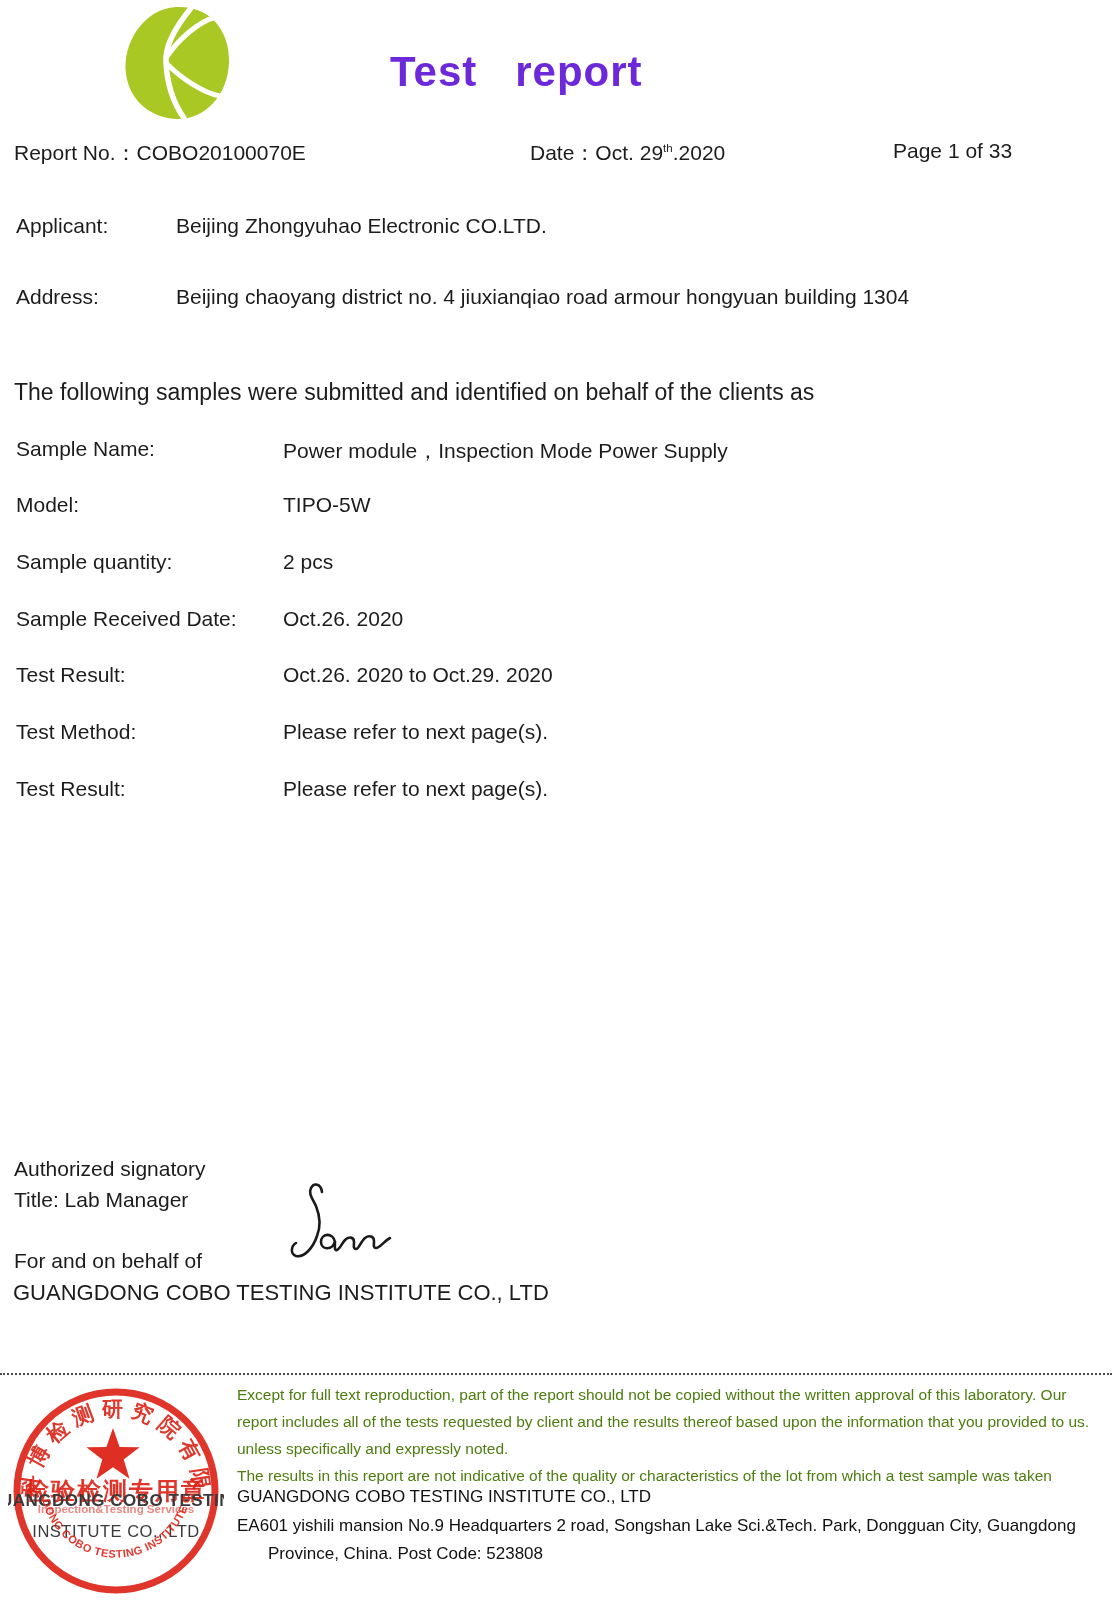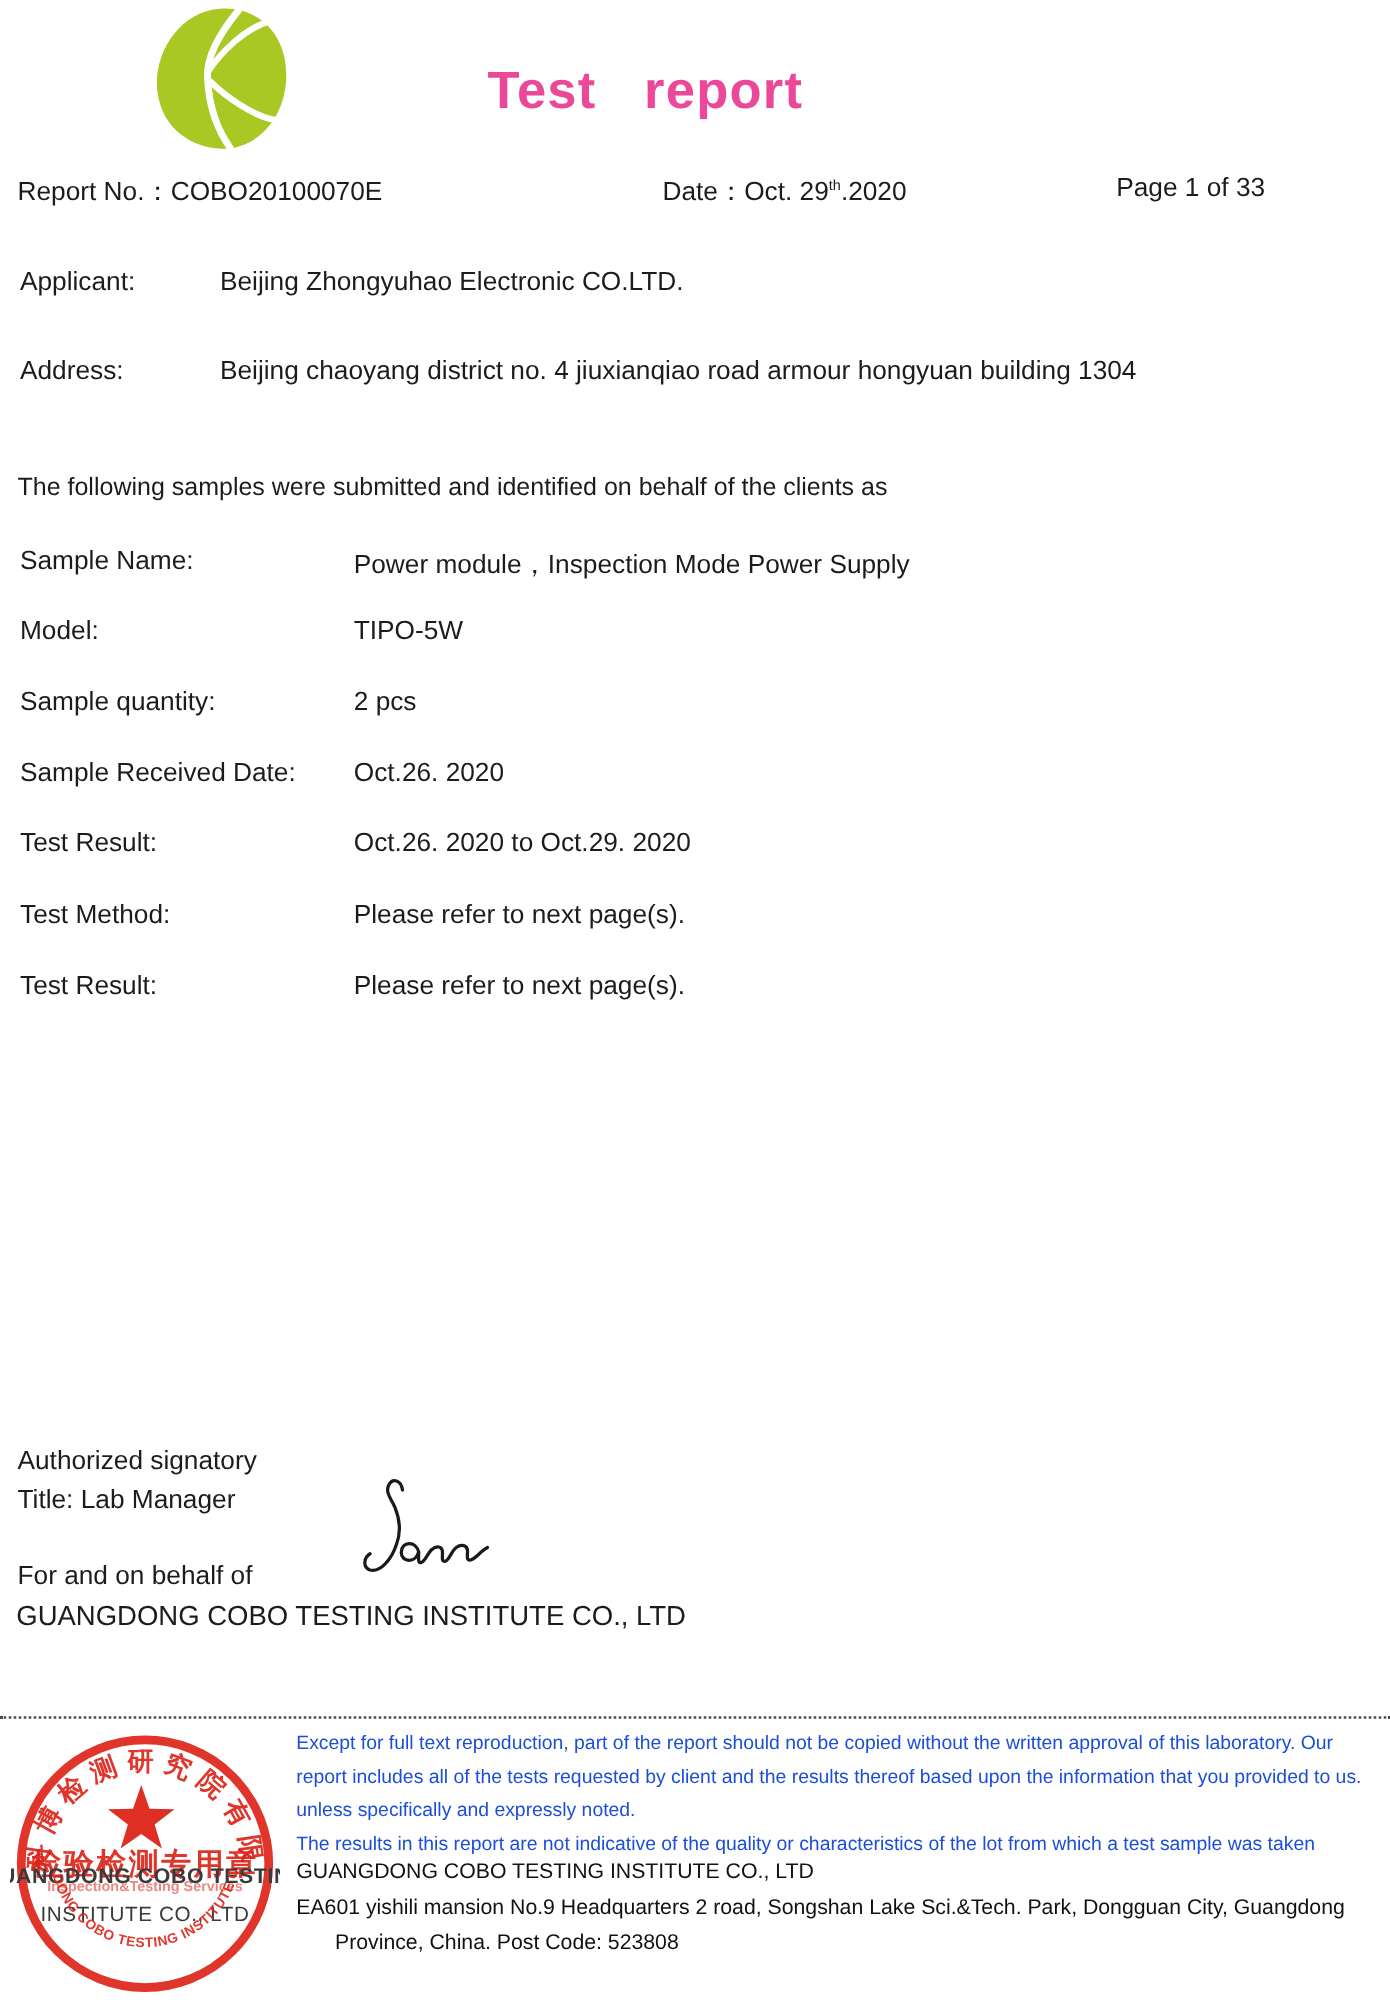--- a/index.html
+++ b/index.html
@@ -2,37 +2,37 @@
 <html><head>
 <meta charset="utf-8">
 <style>
   html,body{margin:0;padding:0;background:#e8e8e8;}
   .page{
     position:relative;width:1112px;height:1600px;margin:0 auto;background:#ffffff;
     font-family:"Liberation Sans", sans-serif;color:#1c1c1c;overflow:hidden;
   }
   .abs{position:absolute;}
   .report-title{
-    font-weight:bold;font-size:42px;letter-spacing:1px;white-space:pre;color:#ec4899;
+    font-weight:bold;font-size:42px;letter-spacing:1px;white-space:pre;color:#6d28d9;
   }
   .hdr{font-size:21px;}
   .hdr sup{font-size:0.55em;vertical-align:super;}
   .body-row{font-size:21px;width:1100px;}
   .body-row .lbl{position:absolute;left:16px;white-space:nowrap;}
   .body-row .val{position:absolute;white-space:nowrap;}
   .val-a{left:176px;}
   .val-f{left:283px;}
-  .intro-line{font-size:20px;left:14px;}
+  .intro-line{font-size:23px;left:14px;}
   .sig-text{font-size:21px;left:14px;white-space:nowrap;}
   .sig-company{font-size:22px;left:13px;white-space:nowrap;}
   .dotted-sep{
     left:0;top:1373px;width:1112px;height:0;
     border-top:2px dotted #4a4a4a;
   }
-  .disclaimer{left:237px;top:1381px;width:872px;font-size:15.5px;color:#1d4ed8;}
+  .disclaimer{left:237px;top:1381px;width:872px;font-size:15.5px;color:#4d7c0f;}
   .disclaimer div{height:27px;line-height:27px;white-space:nowrap;}
   .foot-info{font-size:17px;color:#111;white-space:nowrap;}
   .stamp-red{fill:#dd2419;}
   .stamp-red-faint{fill:#dd2419;opacity:0.55;}
   .stamp-black{fill:#3a3a3a;}
 </style>
 </head>
 <body>
 
 <div class="page">

